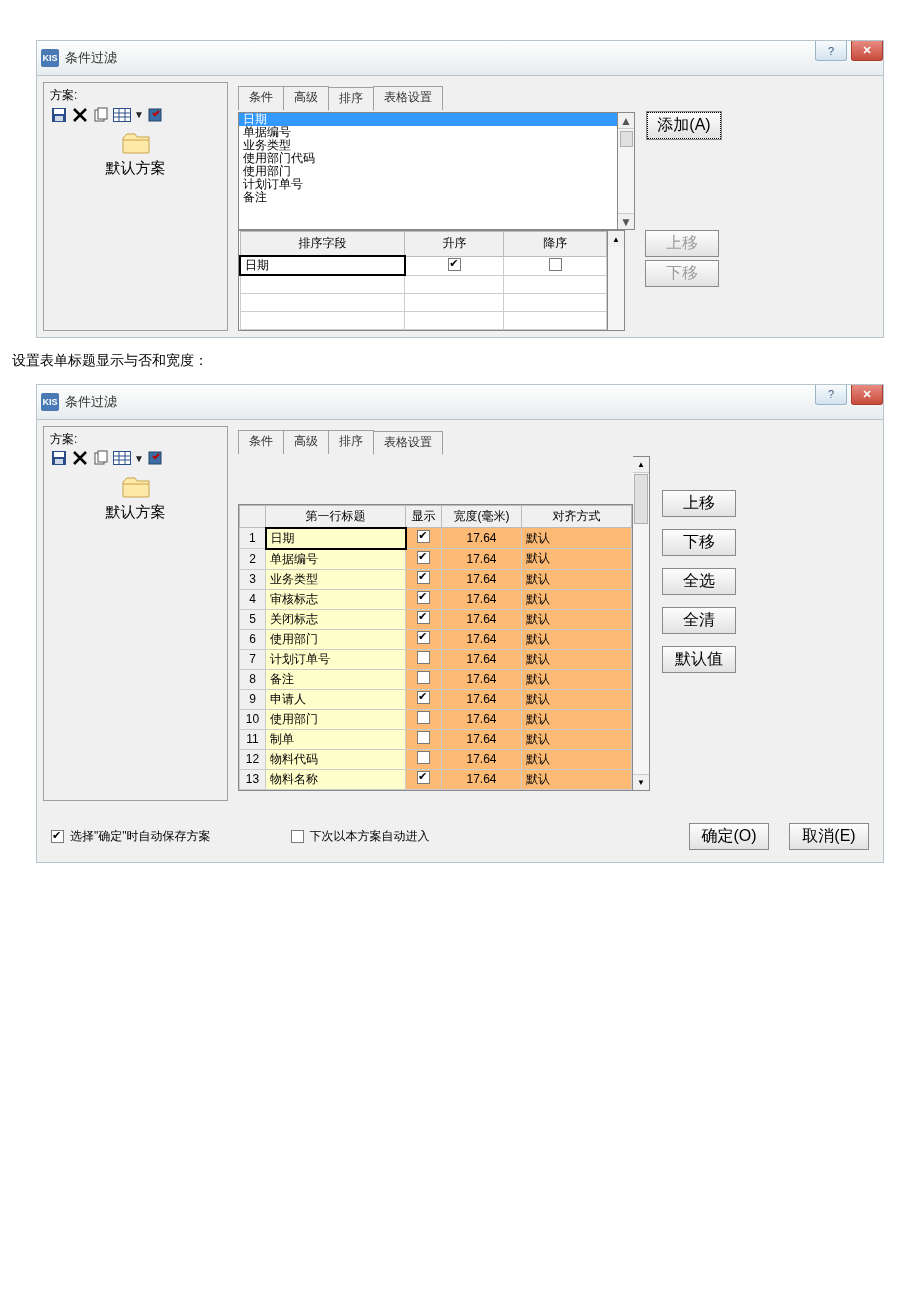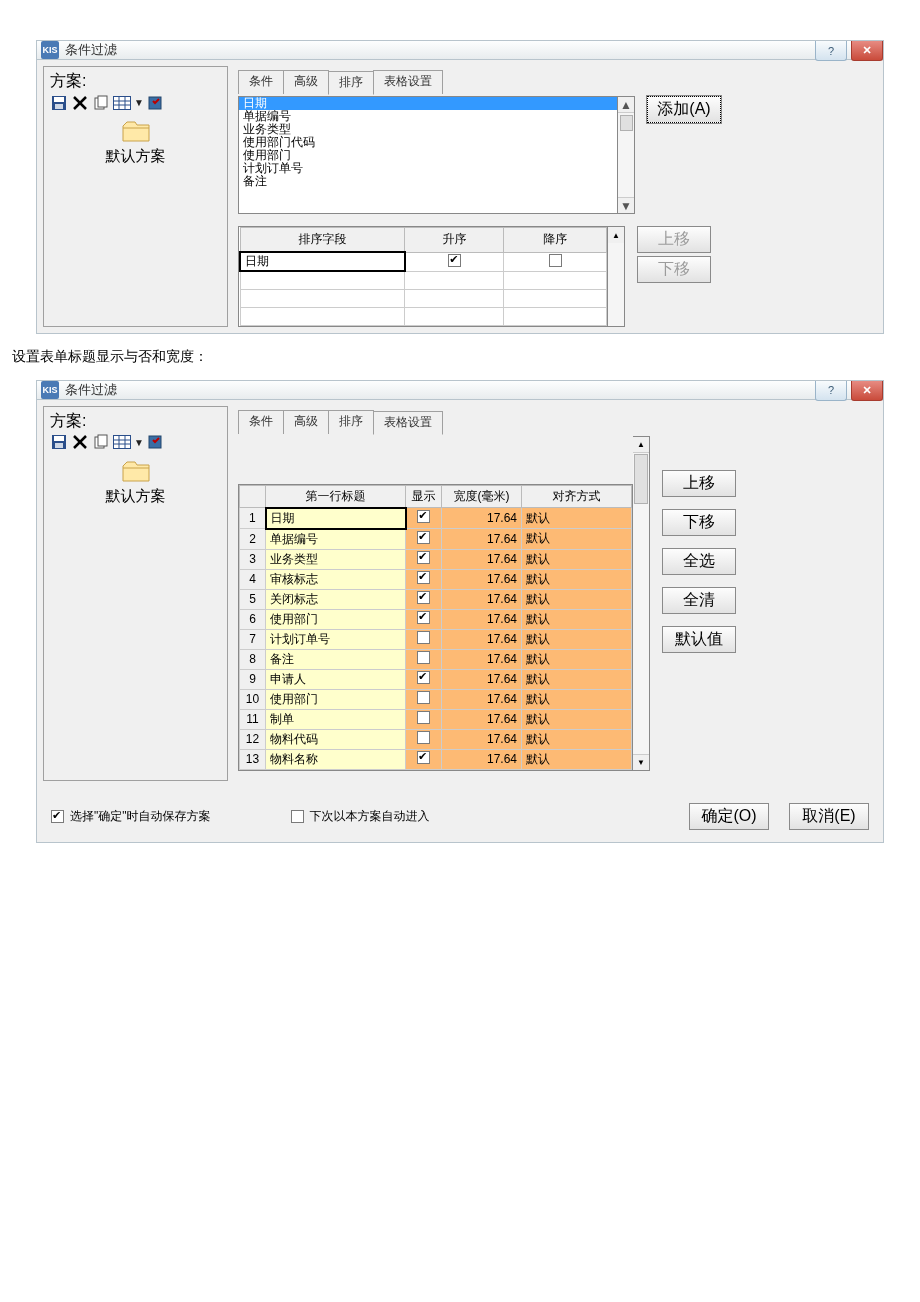--- a/index.html
+++ b/index.html
@@ -1,34 +1,34 @@
 <!DOCTYPE html>
 <html><head>
   <meta charset="utf-8">
   <style>
     * { box-sizing: border-box; margin: 0; padding: 0; font-family: "Microsoft YaHei", "SimSun", sans-serif; font-size: 12px; }
     body { background: #fff; padding: 0; }
     .page-wrap { width: 920px; }
 
     
-    .titlebar { height: 20px; background: linear-gradient(to bottom, #fdfefe, #e8ecee); border: 1px solid #b8c4cc; display: flex; align-items: center; padding: 0 0 0 4px; position: relative; }
+    .titlebar { height: 36px; background: linear-gradient(to bottom, #fdfefe, #e8ecee); border: 1px solid #b8c4cc; display: flex; align-items: center; padding: 0 0 0 4px; position: relative; }
     .titlebar .app-icon { width: 18px; height: 18px; background: #4a7ab5; color: #fff; font-size: 9px; font-weight: bold; display: flex; align-items: center; justify-content: center; border-radius: 2px; margin-right: 6px; }
     .titlebar .title-text { color: #333; font-size: 13px; }
     .titlebar .win-controls { position: absolute; right: 0; top: 0; display: flex; height: 20px; }
     .win-btn { width: 32px; height: 20px; display: flex; align-items: center; justify-content: center; font-size: 11px; }
     .win-help { background: linear-gradient(to bottom, #f8fbfd, #d4e3ef); border: 1px solid #9ab4c9; border-top: none; border-radius: 0 0 3px 3px; color: #3b5b76; }
     .win-close { background: linear-gradient(to bottom, #e78b82, #c94b3b); border: 1px solid #a83c2f; border-top: none; border-radius: 0 0 3px 3px; color: #fff; font-weight: bold; margin-left: 4px; }
 
     
     .dialog-body { border: 1px solid #b8c4cc; border-top: none; background: #f0f0f0; padding: 6px; }
     .columns { display: flex; gap: 0; }
 
     
     .left-panel { width: 185px; border: 1px solid #a0a0a0; background: #f0f0f0; padding: 4px 6px 8px; }
-    .left-panel .scheme-label { font-size: 16px; color: #000; margin-bottom: 2px; }
+    .left-panel .scheme-label { font-size: 12px; color: #000; margin-bottom: 2px; }
     .toolbar { display: flex; align-items: center; gap: 3px; margin-bottom: 10px; }
     .tb-icon { width: 18px; height: 17px; display: flex; align-items: center; justify-content: center; }
     .tb-drop { font-size: 10px; color: #222; }
     .scheme-item { display: flex; flex-direction: column; align-items: center; margin-top: 10px; }
     .folder-icon { width: 28px; height: 22px; }
     .scheme-name { font-size: 15px; color: #000; margin-top: 4px; }
 
     
     .right-panel { flex: 1; padding: 4px 6px 0 10px; }
     .tabs { display: flex; border-bottom: 0; margin-bottom: 2px; }
@@ -45,21 +45,21 @@
     .listbox-scroll .up, .listbox-scroll .dn { height: 16px; display:flex; align-items:center; justify-content:center; width:100%; background: #f0f0f0; border-bottom:1px solid #ccc; }
     .listbox-scroll .dn { border-bottom:none; border-top:1px solid #ccc;}
     .listbox-scroll .thumb { flex:0 0 auto; height:16px; width: 13px; background: #e0e0e0; border:1px solid #b0b0b0; margin-top:2px;}
 
     .side-btns { display: flex; flex-direction: column; gap: 3px; }
     .win-button { min-width: 74px; padding: 2px 6px; border: 1px solid #8a8a8a; background: linear-gradient(to bottom, #fdfdfd, #e2e2e2); color: #000; text-align: center; font-size: 16px; white-space: nowrap; }
     .win-button.dotted { border: 1px dotted #000; outline: 1px solid #8a8a8a;}
     .win-button.disabled { color: #9c9c9c; }
 
     
-    .sort-grid-wrap { display: flex; gap: 12px; margin-top: 12px; }
+    .sort-grid-wrap { display: flex; gap: 20px; }
     .sort-grid { width: 370px; border: 1px solid #888; background: #fff; }
     .sort-grid table { width: 100%; border-collapse: collapse; }
     .sort-grid th { background: #f0f0f0; border: 1px solid #bbb; font-weight: normal; padding: 3px 0; font-size: 12px; }
     .sort-grid td { border: 1px solid #ccc; height: 18px; padding: 0 4px; font-size: 12px; }
     .sort-grid td.sel { background: #fff; border: 2px solid #000; }
     .chk { display:inline-block; width:13px; height:13px; border:1px solid #7a7a7a; background:#fff; position:relative;}
     .chk.on::after { content:"✔"; position:absolute; left:0; top:-2px; font-size:11px; color:#000;}
     .grid-scroll { width: 17px; border: 1px solid #888; border-left:none; background: #f5f5f5; display:flex; flex-direction:column; }
     .grid-scroll .up { height:16px; display:flex; align-items:center; justify-content:center; font-size:8px; background:#f0f0f0;}
 
@@ -67,21 +67,21 @@
     .caption-between { padding: 14px 12px; font-size: 14px; color: #000; background: #fff; }
 
     
     .fields-grid-wrap { display:flex; gap: 12px; align-items:flex-start; }
     .fields-grid { width: 395px; border: 1px solid #888; background:#fdba74; font-size:12px;margin-top:48px;}
     .fields-grid table { width:100%; border-collapse:collapse;}
     .fields-grid th { background:#f0f0f0; border:1px solid #bbb; font-weight:normal; padding:2px 2px; font-size:12px;}
     .fields-grid td { border:1px solid #ccc; padding:1px 4px; height:19px; font-size:12px;}
     .fields-grid td.rowh { background:#f0f0f0; text-align:center; width:26px;}
     .fields-grid td.yellow { background:#ffffcc;}
-    .fields-grid td.num { text-align:right;}
+    .fields-grid td.num { text-align:center;}
     .fields-grid td.selcell { border:2px solid #000; }
     .fields-scroll { width:17px; border:1px solid #888; border-left:none; background:#f5f5f5; display:flex; flex-direction:column; justify-content:space-between;}
     .fields-scroll .arrow { height:16px; display:flex; align-items:center; justify-content:center; font-size:8px; background:#f0f0f0; border-bottom:1px solid #ccc;}
     .fields-scroll .arrow.dn { border-bottom:none; border-top:1px solid #ccc; }
     .fields-scroll .thumb { flex:0 0 50px; background:#e0e0e0; border:1px solid #b0b0b0; margin:1px;}
     .fields-scroll .track { flex:1; }
 
     .side-btns2 { display:flex; flex-direction:column; gap:12px; margin-top: 34px;}
 
     

